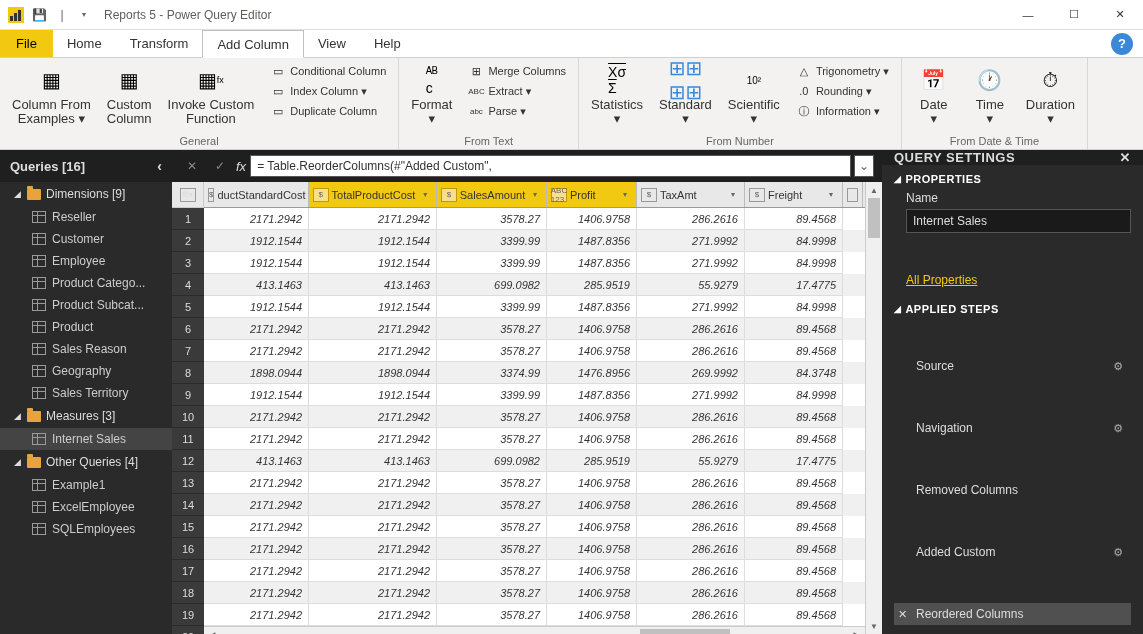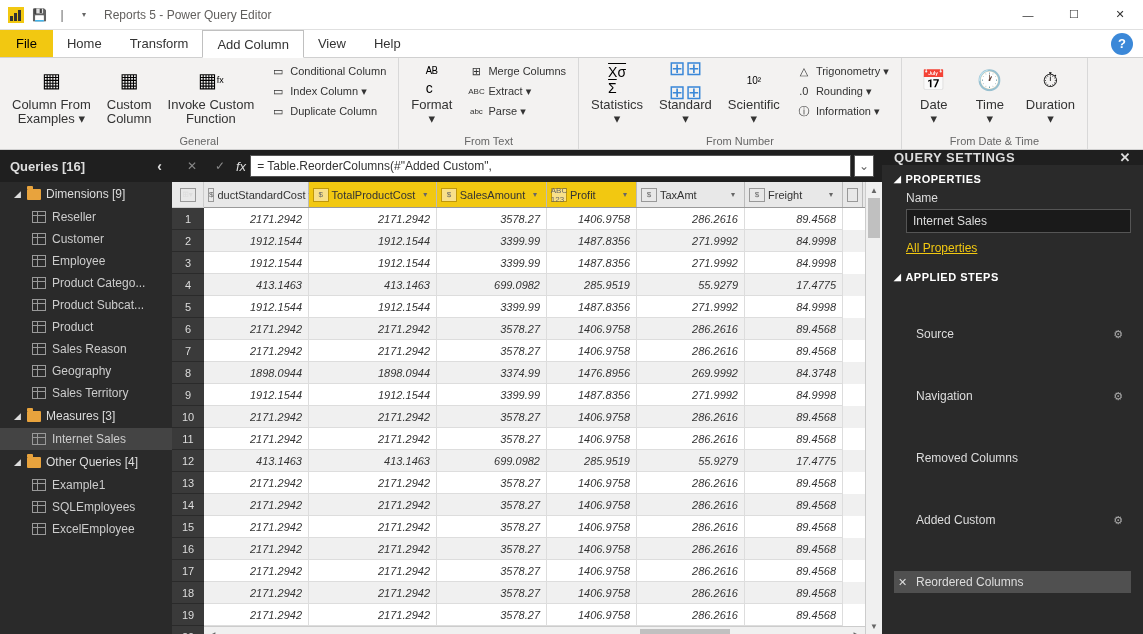--- a/index.html
+++ b/index.html
@@ -82,21 +82,21 @@
 .scroll-h-bar .track { flex:1; position:relative; height:100%; }
 .scroll-h-bar .thumb { position:absolute; top:2px; bottom:2px; left:420px; width:90px; background:#c0c0c0; }
 
 
 .settings { width:261px; background:#2a2a2a; color:#ddd; display:flex; flex-direction:column; }
 .settings-header { height:32px; background:#1f1f1f; display:flex; align-items:center; padding:0 12px; font-size:13px; font-weight:600; letter-spacing:0.5px; justify-content:space-between; }
 .settings-body { padding:8px 12px; font-size:12px; }
 .sect-title { font-weight:600; letter-spacing:0.5px; color:#fff; font-size:11px; display:flex; align-items:center; gap:4px; margin-bottom:6px; }
 .sect-title .caret { font-size:9px; }
 .name-input { width:100%; background:#1a1a1a; border:1px solid #555; color:#ddd; padding:4px 6px; font-size:12px; margin-bottom:8px; }
-.link { color:#f2c811; text-decoration:underline; font-size:12px; cursor:pointer; }
+.link { color:#f2c811; text-decoration:underline; font-size:12px; cursor:pointer;margin-top:32px; }
 .steps { margin-top:8px; }
 .step { padding:4px 8px 4px 22px; display:flex; align-items:center; justify-content:space-between; font-size:12px; color:#ddd;margin-top:40px; }
 .step.selected { background:#505050; }
 .step .gear { color:#aaa; font-size:11px; }
 .step .x { position:absolute; margin-left:-18px; color:#ddd; font-size:11px; }
 .watermark { color:#0ea5e9; font-weight:bold; font-size:10px; margin-top:46px; padding-left:2px; }
 
 .corner-ic { width:16px; height:14px; background:#e8e8e8; border:1px solid #999; display:flex; align-items:center; justify-content:center; font-size:8px; }
 </style>
 </head>
@@ -308,25 +308,25 @@
           <span class="caret">◢</span>
           <span class="folder-ic"></span>
           <span>Other Queries [4]</span>
         </div>
         <div class="q-item">
           <span class="tbl-ic"></span>
           <span>Example1</span>
         </div>
         <div class="q-item">
           <span class="tbl-ic"></span>
+          <span>ExcelEmployee</span>
+        </div>
+        <div class="q-item">
+          <span class="tbl-ic"></span>
           <span>SQLEmployees</span>
-        </div>
-        <div class="q-item">
-          <span class="tbl-ic"></span>
-          <span>ExcelEmployee</span>
         </div>
       </div>
   </div>
 
   <div class="grid-area">
     <div class="formula-bar">
       <div class="fb-btn">✕</div>
       <div class="fb-btn">✓</div>
       <div class="fx">fx</div>
       <input value="= Table.ReorderColumns(#&quot;Added Custom&quot;," style="">

